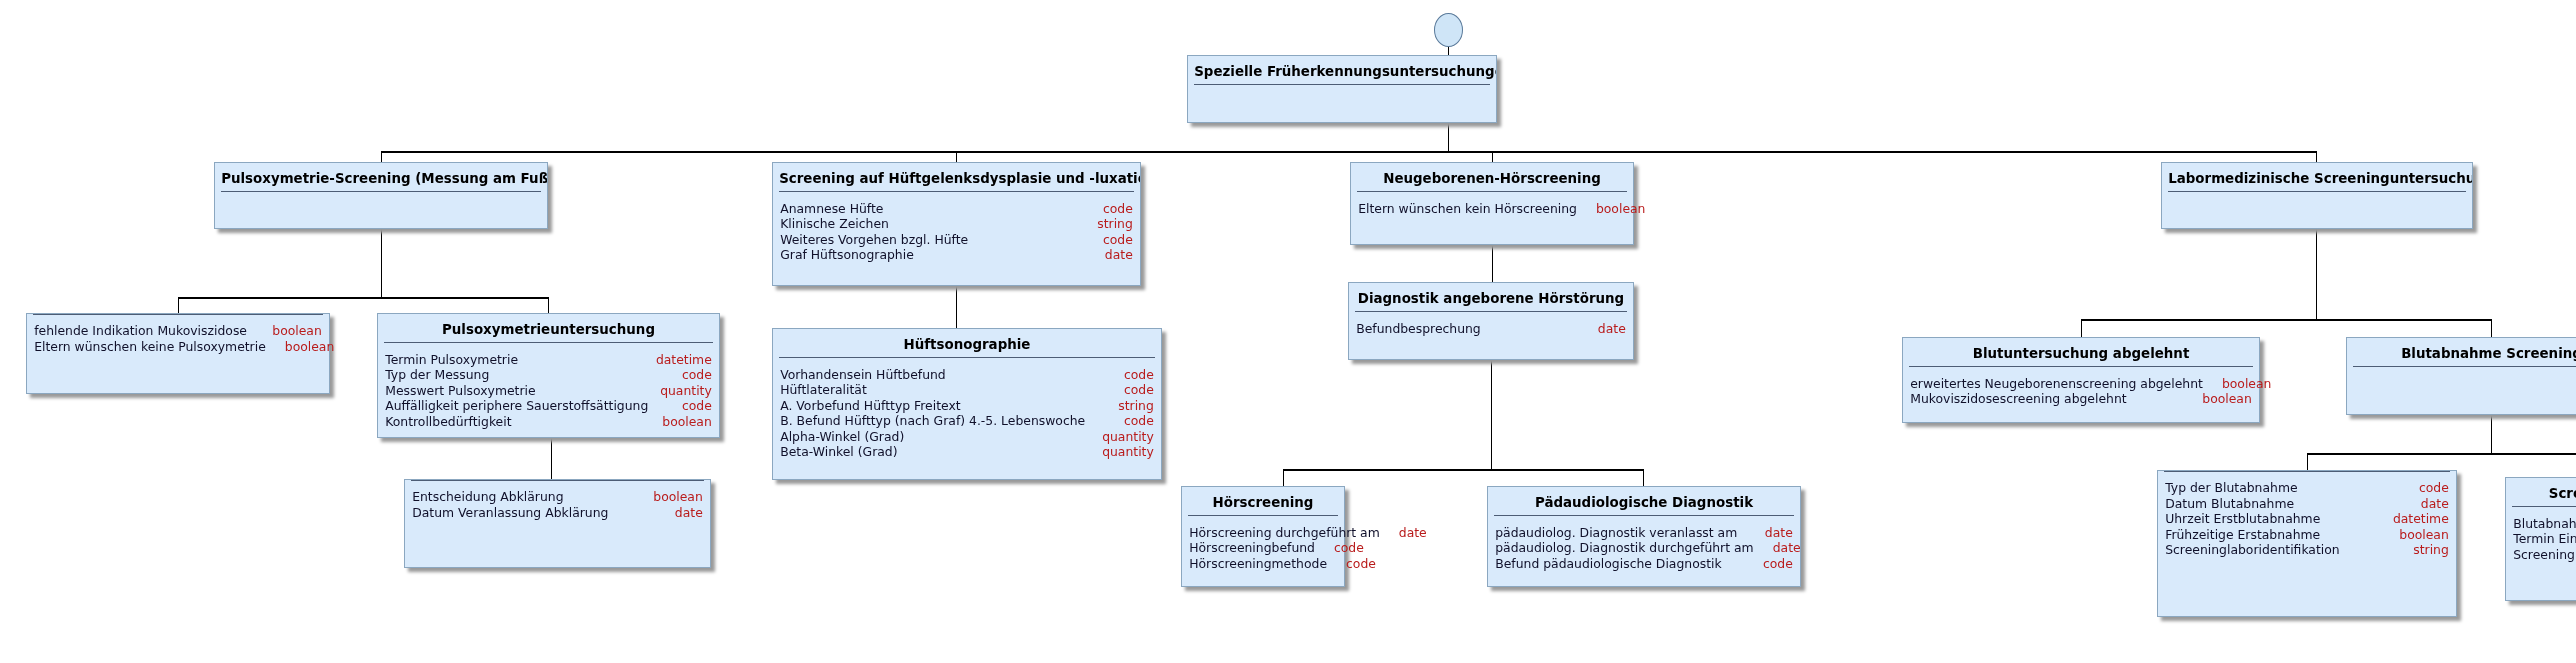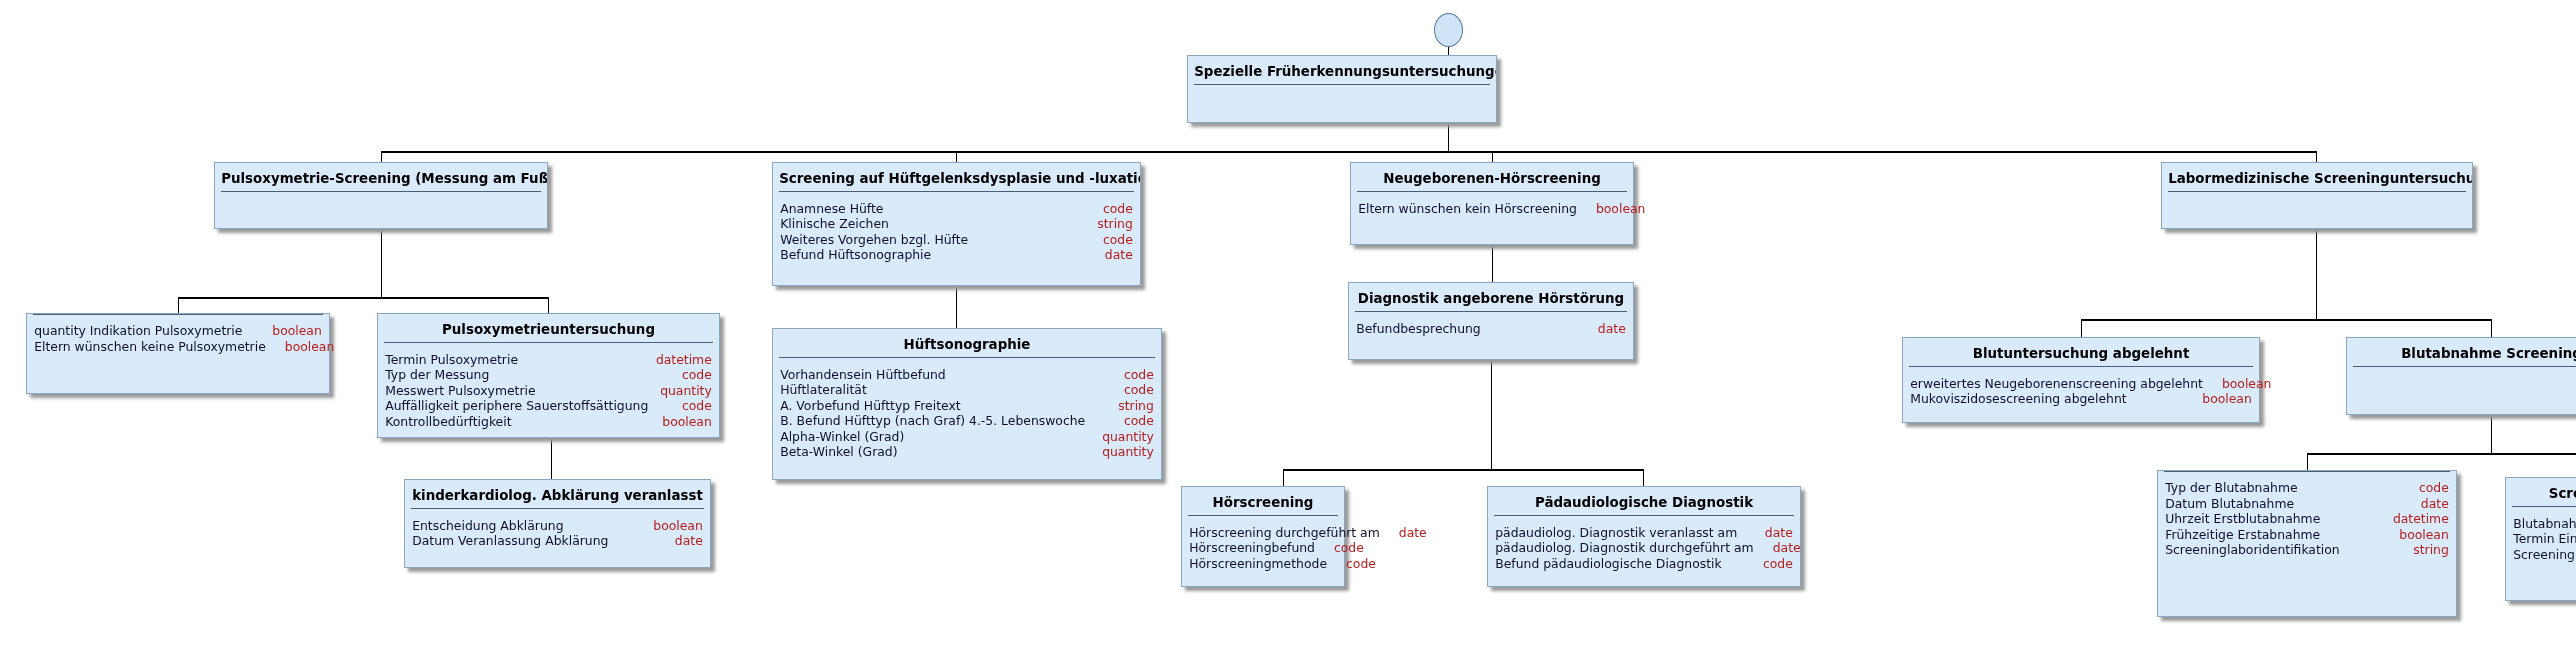--- a/index.html
+++ b/index.html
@@ -117,21 +117,21 @@
       </div>
       <div class="attr-row">
         <span class="attr-label">Klinische Zeichen</span>
         <span class="attr-type">string</span>
       </div>
       <div class="attr-row">
         <span class="attr-label">Weiteres Vorgehen bzgl. Hüfte</span>
         <span class="attr-type">code</span>
       </div>
       <div class="attr-row">
-        <span class="attr-label">Befund Hüftsonographie</span>
+        <span class="attr-label">Graf Hüftsonographie</span>
         <span class="attr-type">date</span>
       </div>
     </div>
 </div>
 
 <div class="node" style="left:1350px;top:162px;width:284px;height:83px;">
   <div class="node-title">Neugeborenen-Hörscreening</div>
   <div class="node-sep"></div>
   <div class="node-body">
       <div class="attr-row">
@@ -144,21 +144,21 @@
 <div class="node" style="left:2161px;top:162px;width:312px;height:67px;">
   <div class="node-title">Labormedizinische Screeninguntersuchung</div>
   <div class="node-sep"></div>
   <div class="node-body"></div>
 </div>
 
 <div class="node" style="left:26px;top:313px;width:304px;height:81px;">
   <div class="node-sep"></div>
   <div class="node-body">
       <div class="attr-row">
-        <span class="attr-label">quantity Indikation Pulsoxymetrie</span>
+        <span class="attr-label">fehlende Indikation Mukoviszidose</span>
         <span class="attr-type">boolean</span>
       </div>
       <div class="attr-row">
         <span class="attr-label">Eltern wünschen keine Pulsoxymetrie</span>
         <span class="attr-type">boolean</span>
       </div>
     </div>
 </div>
 
 <div class="node" style="left:377px;top:313px;width:343px;height:125px;">
@@ -245,21 +245,20 @@
     </div>
 </div>
 
 <div class="node" style="left:2346px;top:337px;width:291px;height:78px;">
   <div class="node-title">Blutabnahme Screening</div>
   <div class="node-sep"></div>
   <div class="node-body"></div>
 </div>
 
 <div class="node" style="left:404px;top:479px;width:307px;height:89px;">
-  <div class="node-title">kinderkardiolog. Abklärung veranlasst</div>
   <div class="node-sep"></div>
   <div class="node-body">
       <div class="attr-row">
         <span class="attr-label">Entscheidung Abklärung</span>
         <span class="attr-type">boolean</span>
       </div>
       <div class="attr-row">
         <span class="attr-label">Datum Veranlassung Abklärung</span>
         <span class="attr-type">date</span>
       </div>

